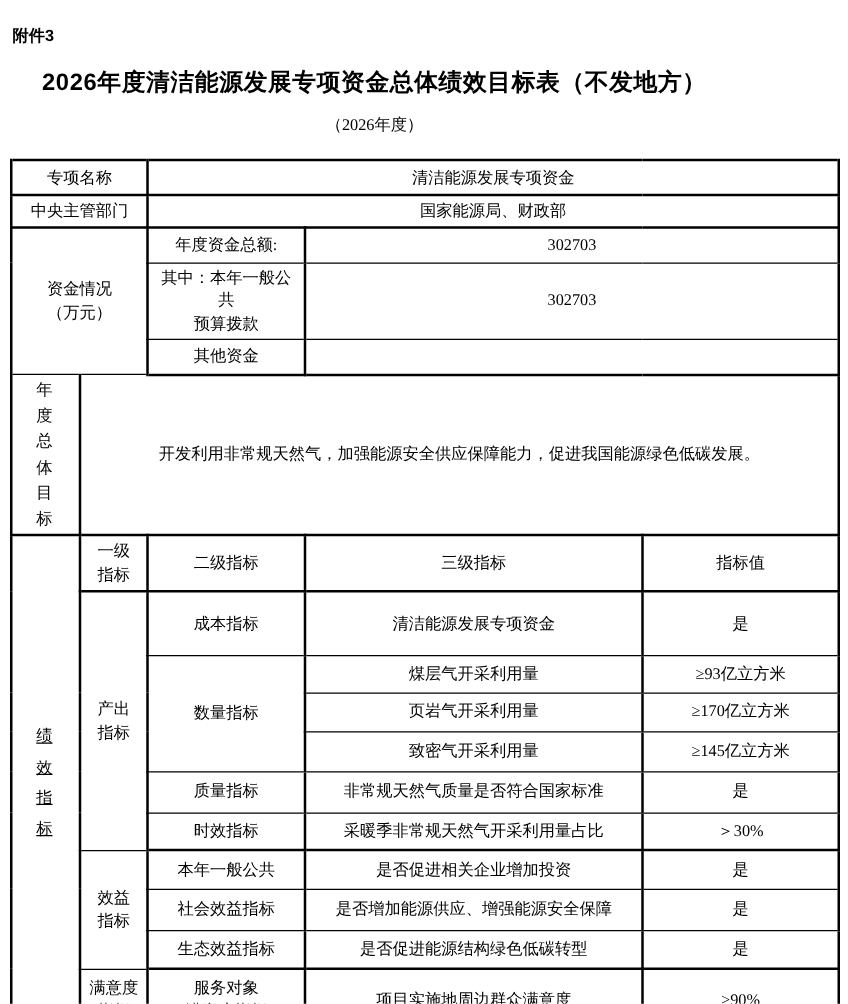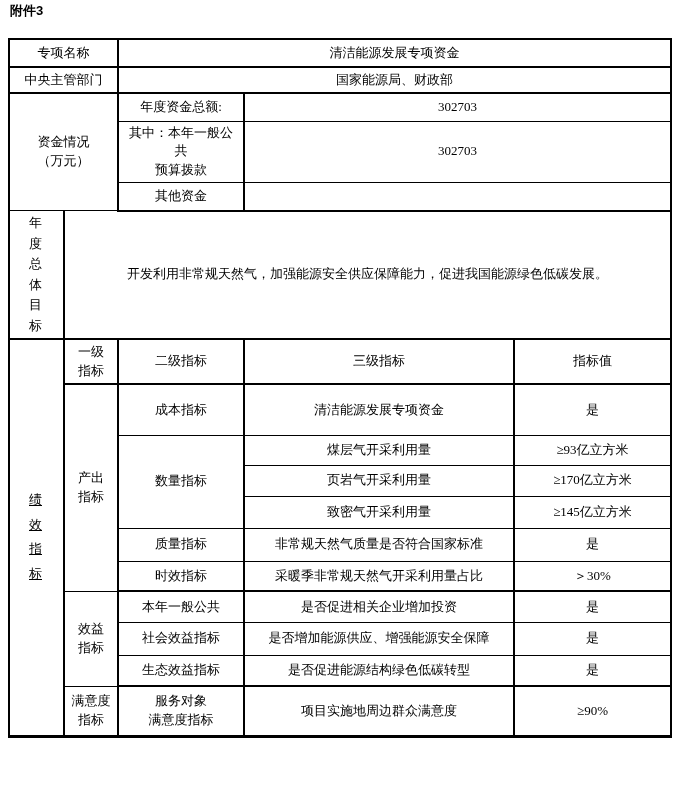--- a/index.html
+++ b/index.html
@@ -4,21 +4,21 @@
 <style>
   * { margin: 0; padding: 0; box-sizing: border-box; }
   html, body { background: #ffffff; }
   body {
     width: 678px;
     height: 803px;
     font-family: "Liberation Serif", "DejaVu Serif", serif;
     color: #000;
     overflow: hidden;
   }
-  .page { width: 599px; height: 803px; padding-top: 2px; }
+  .page { width: 599px; height: 803px; padding-top: 20px; }
 
   .attachment {
     font-family: "Liberation Sans", "DejaVu Sans", sans-serif;
     font-weight: bold;
     font-size: 13px;
     padding-left: 10px;
   }
   .title {
     margin-top: 15px;
     text-align: center;
@@ -68,20 +68,22 @@
     text-align: left;
   }
   .v-text.loose { line-height: 1.9; text-decoration: underline; }
 </style>
 </head>
 <body>
 
 <div class="page">
 
   <div class="attachment">附件3</div>
+  <div class="title">2026年度清洁能源发展专项资金总体绩效目标表（不发地方）</div>
+  <div class="subtitle">（2026年度）</div>
 
   <table class="tbl">
     <colgroup>
       <col style="width:55px">
         <col style="width:54px">
         <col style="width:126px">
         <col style="width:270px">
         <col style="width:157px">
     </colgroup>
     <tbody>

